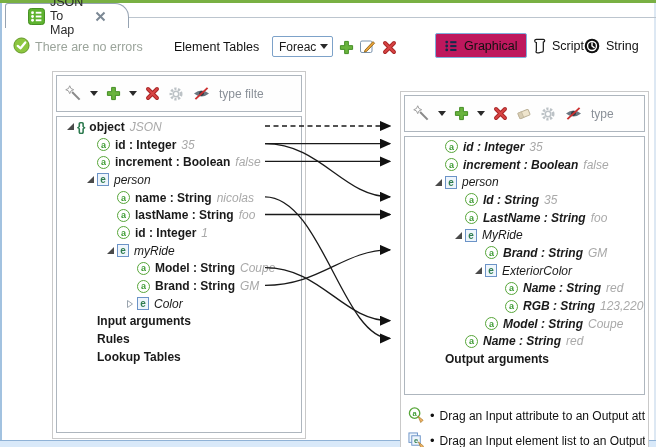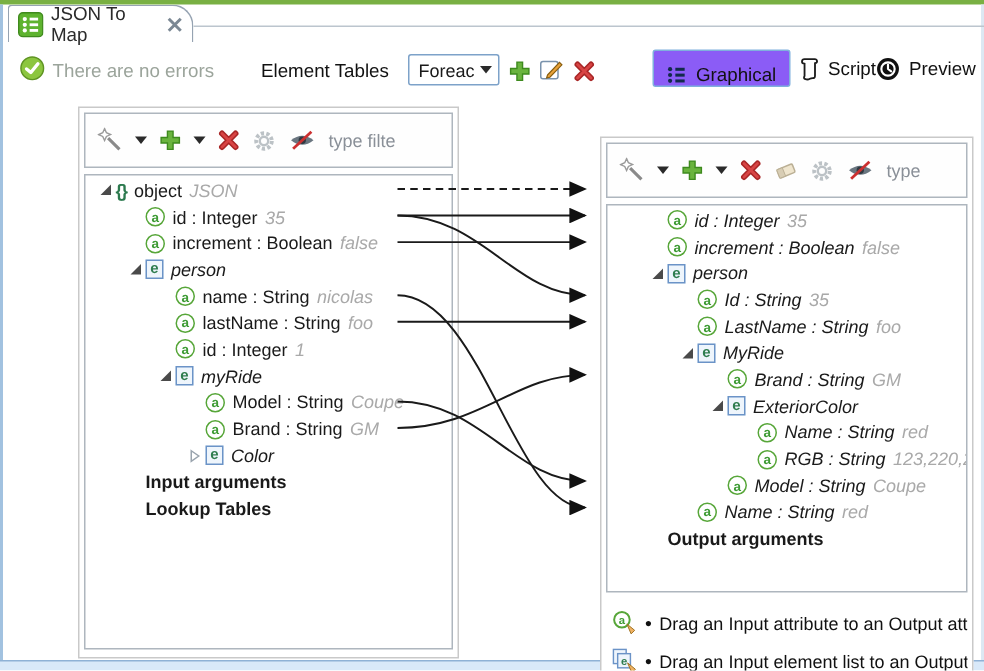--- a/index.html
+++ b/index.html
@@ -12,37 +12,37 @@
 
   
   .topline  { left:0; top:0; width:656px; height:3px; background:#79b043; }
   .leftedge { left:0; top:3px; width:2px; height:437px; background:#a2c2e0; }
   .rightedge{ left:654px; top:3px; width:2px; height:437px; background:#dde8f3; }
   .bottomstrip { left:0; top:440px; width:656px; height:7px; background:#d9e9f9; border-top:1px solid #8fb2d6; }
 
   .tab {
     left:5px; top:3px; width:124px; height:25px; background:#fff;
     border:1px solid #96a3b2; border-bottom:none; border-radius:3px 14px 0 0;
-    display:flex; align-items:center; padding:0 6px; gap:5px;
+    display:flex; align-items:center; padding:0 22px; gap:5px;
   }
   .tab-title { font-size:12.5px; color:#2b2b2b; flex:1; }
   .tabline { left:129px; top:17px; width:527px; height:1px; background:#bcc5ce; }
 
   
   .status-text { left:35px; top:40px; font-size:12.5px; color:#9ba49b; }
   .em-label { left:174px; top:40px; font-size:12.5px; color:#111; }
   .combo {
     left:272px; top:36px; width:61px; height:21px; background:#fff;
     border:1px solid #7da2c9; border-radius:2px; display:flex; align-items:center;
     padding:0 4px 0 6px; font-size:12px; gap:4px;
   }
   .combo .cval { flex:1; }
   .caret-dn { width:0; height:0; border-left:4px solid transparent; border-right:4px solid transparent; border-top:5px solid #2a2a2a; }
   .viewbtn { height:25px; display:flex; align-items:center; gap:6px; font-size:12.5px; color:#111; padding:0 8px; }
-  .viewbtn.sel { background:#8b5cf6; border:1px solid #7fb0dd; border-radius:2px;align-items:flex-end; }
+  .viewbtn.sel { background:#be185d; border:1px solid #7fb0dd; border-radius:2px; }
 
   
   .panel { border:1px solid #c9c9c9; background:#fff; }
   .lpanel { left:9px;   top:71px; width:254px; height:368px;margin-left:43px; }
   .rpanel { left:400px; top:71px; width:249px; height:368px;margin-top:20px; }
   .ptoolbar {
     position:absolute; left:3px; top:3px; height:37px; border:1px solid #aeb6be;
     display:flex; align-items:center; padding-left:8px; gap:8px; background:#fefefe;
   }
   .lpanel .ptoolbar { width:246px; }
@@ -63,21 +63,21 @@
     color:#3f9c35; font-size:9px; font-weight:bold; display:inline-flex;
     align-items:center; justify-content:center; background:#fff; margin-right:5px;
   }
   .ic-e {
     width:12px; height:13px; flex:none; border:1px solid #6b93c7; background:#eef5fc;
     color:#2f7d4f; font-size:10px; font-weight:bold; display:inline-flex;
     align-items:center; justify-content:center; margin-right:5px;
   }
   .ic-obj { color:#2d7a4f; font-weight:bold; font-size:12px; letter-spacing:-1px; margin-right:5px; flex:none; }
   .ic-kv  { font-weight:bold; font-size:11px; margin-right:5px; flex:none; }
-  .nm-b { font-weight:normal; color:#1a1a1a; }
+  .nm-b { font-weight:bold; color:#1a1a1a; }
   .nm-e { font-style:italic; color:#1a1a1a; }
   .it   { font-style:italic; }
   .vl   { color:#a9a9a9; font-style:italic; margin-left:5px; }
   .extra { font-weight:bold; padding-left:40px; }
 
   
   .hints { position:absolute; left:3px; top:311px; width:241px; }
   .hintrow { height:25px; display:flex; align-items:center; gap:5px; padding-left:4px; overflow:hidden; white-space:nowrap; font-size:12px; color:#111; }
   .bullet { font-size:13px; }
 
@@ -165,21 +165,21 @@
   <span>Script</span>
 </div>
 <div class="abs viewbtn" style="left:576px; top:33px;">
   <span class="icbtn">
     <svg width="16" height="16" viewBox="0 0 18 18">
         <circle cx="9" cy="9" r="8.2" fill="#101010"></circle>
         <circle cx="9" cy="9" r="5" fill="none" stroke="#fff" stroke-width="1.6"></circle>
         <path d="M9 9 L9 5.6 M9 9 L11.4 10.8" stroke="#fff" stroke-width="1.6" stroke-linecap="round"></path>
       </svg>
   </span>
-  <span>Preview</span>
+  <span>String</span>
 </div>
 
 <div class="abs panel lpanel">
   <div class="ptoolbar">
     <span class="icbtn">
       <svg width="17" height="17" viewBox="0 0 18 18">
           <path d="M7.5 7.5 L15.5 15.5" stroke="#8a8a8a" stroke-width="2.2"></path>
           <path d="M5 0.8 L6.3 3.7 L9.2 5 L6.3 6.3 L5 9.2 L3.7 6.3 L0.8 5 L3.7 3.7 Z" fill="#fff" stroke="#9a9a9a"></path>
         </svg>
     </span>
@@ -281,20 +281,21 @@
           <span>
             <svg width="8" height="10" viewBox="0 0 8 10">
               <path d="M1.5 1.5 L6.5 5 L1.5 8.5 Z" fill="#fff" stroke="#9aa4ae"></path>
             </svg>
           </span>
         </span>
         <span class="ic-e">e</span>
         <span class="nm-e">Color</span>
       </div>
       <div class="trow extra">Input arguments</div>
+      <div class="trow extra">Rules</div>
       <div class="trow extra">Lookup Tables</div>
     </div>
 </div>
 
 <svg class="abs" id="mapcanvas" style="left:263px; top:72px;" width="137" height="367" viewBox="0 0 137 367">
   <defs>
     <marker id="arrow" markerWidth="9" markerHeight="8" refX="8" refY="4" orient="auto">
       <path d="M0 0 L9 4 L0 8 Z" fill="#111"></path>
     </marker>
   </defs>

